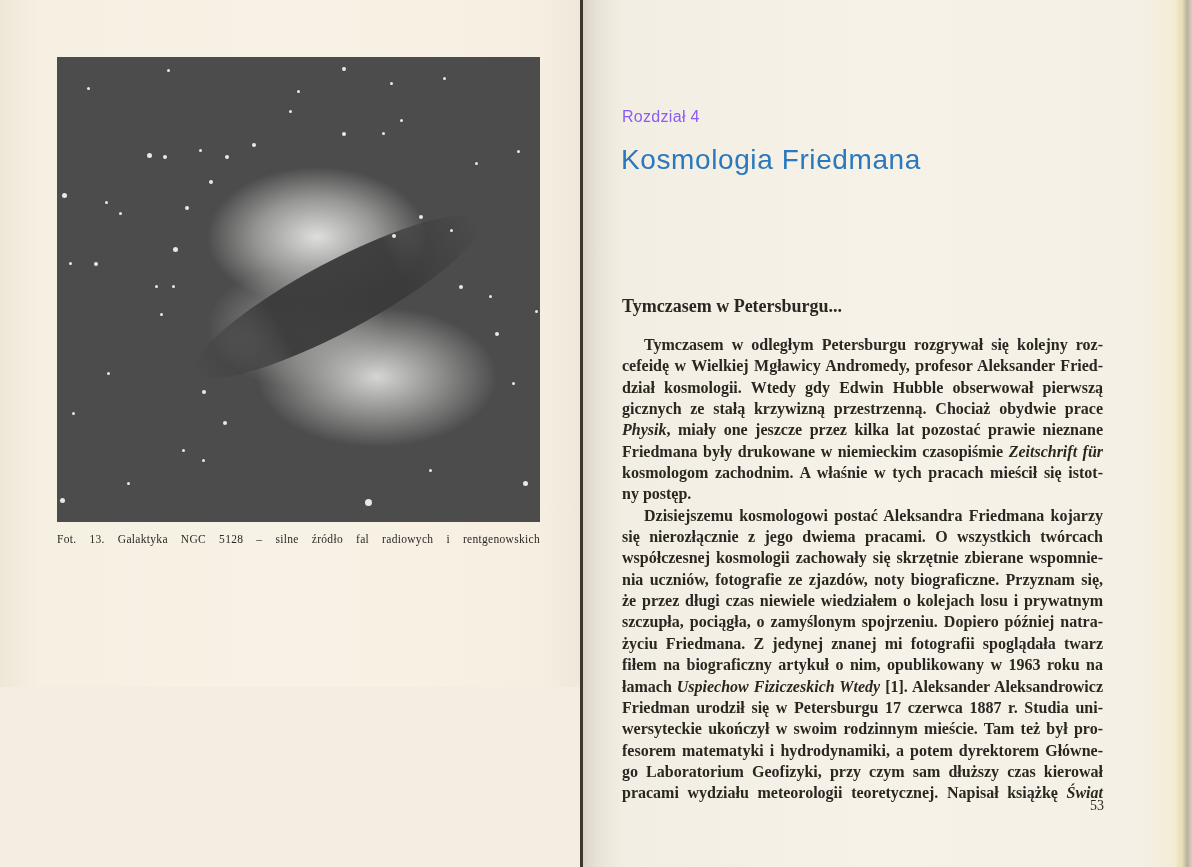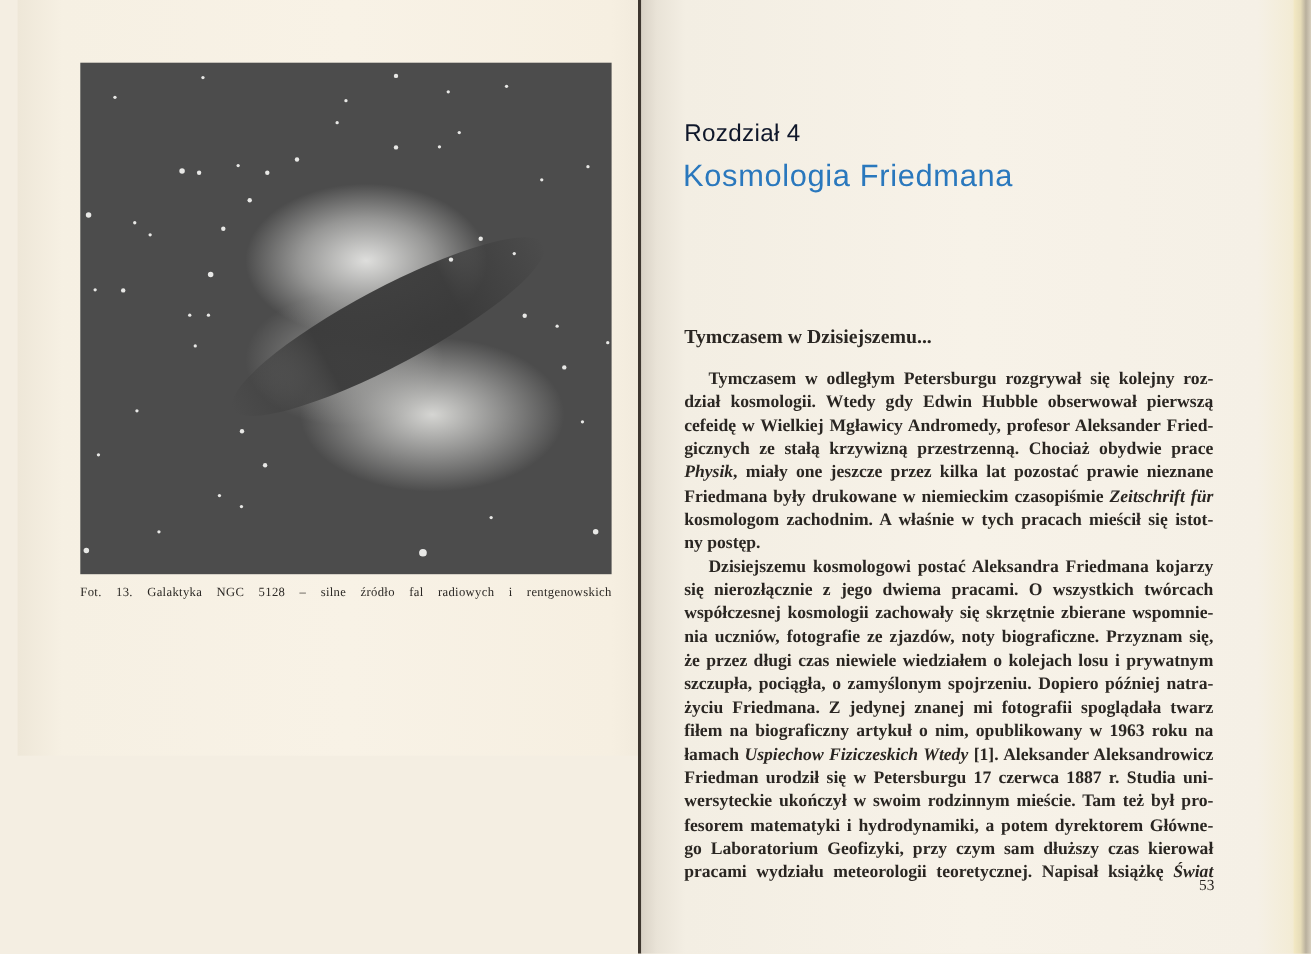--- a/index.html
+++ b/index.html
@@ -3,21 +3,21 @@
   <meta charset="utf-8">
   <style>
     html, body { margin: 0; padding: 0; }
     body {
       width: 1192px; height: 867px; overflow: hidden; position: relative;
       background: #f4eee2;
       font-family: "Liberation Serif", serif;
     }
     .spread { position: absolute; inset: 0; }
     .page-left {
-      position: absolute; left: 16px; top: 0; width: 582px; height: 687px;
+      position: absolute; left: 0; top: 0; width: 582px; height: 687px;
       background: linear-gradient(90deg, #eee7d8 0px, #f6f0e3 40px, #f8f2e6 300px, #f6efe1 540px, #efe8da 582px);
       font-family: Liberation Serif, serif;
     }
     .page-right {
       position: absolute; left: 583px; top: 0; width: 609px; height: 867px;
       background: linear-gradient(90deg, #d9d2c6 0px, #e9e3d7 14px, #f3eee3 40px, #f7f2e8 300px, #f5f0e6 560px, #f3ecd6 590px, #f0e7c7 600px, #d7cfbd 609px);
     }
     .gutter {
       position: absolute; left: 580px; top: 0; width: 3px; height: 867px;
       background: #3d362f;
@@ -42,21 +42,21 @@
       transform: rotate(-28deg); border-radius: 50%;
     }
     .star { position: absolute; border-radius: 50%; background: #e8e8e6; }
     .caption {
       position: absolute; left: 57px; top: 533px; width: 483px;
       font-size: 11.5px; color: #2b2824; text-align: justify; text-align-last: justify;
       letter-spacing: 0.3px; word-spacing: 3px;
     }
     .chapter-label {
       position: absolute; left: 622px; top: 108px;
-      font-family: "Liberation Sans", sans-serif; font-size: 22px; color: #0f172a;
+      font-family: "Liberation Sans", sans-serif; font-size: 16px; color: #8b5cf6;
       letter-spacing: 0.3px;
     }
     .chapter-title {
       position: absolute; left: 621px; top: 144px;
       font-family: "Liberation Sans", sans-serif; font-size: 28px; color: #2a78bd;
       letter-spacing: 0.6px;
     }
     .section-heading {
       position: absolute; left: 622px; top: 296px;
       font-size: 18px; font-weight: bold; color: #2a2622;
@@ -139,27 +139,27 @@
       &nbsp;
     </div>
   </div>
 
   <div class="gutter"></div>
 
   <div class="page-right"></div>
 
   <div class="chapter-label">Rozdział 4</div>
   <div class="chapter-title">Kosmologia Friedmana</div>
-  <div class="section-heading">Tymczasem w Dzisiejszemu...</div>
+  <div class="section-heading">Tymczasem w Petersburgu...</div>
 
   <div class="body-text">
     <div>
       <span class="line" style="text-indent:22px">Tymczasem w odległym Petersburgu rozgrywał się kolejny roz-</span>
+      <span class="line">cefeidę w Wielkiej Mgławicy Andromedy, profesor Aleksander Fried-</span>
       <span class="line">dział kosmologii. Wtedy gdy Edwin Hubble obserwował pierwszą</span>
-      <span class="line">cefeidę w Wielkiej Mgławicy Andromedy, profesor Aleksander Fried-</span>
       <span class="line">gicznych ze stałą krzywizną przestrzenną. Chociaż obydwie prace</span>
       <span class="line"><em>Physik</em><span>, miały one jeszcze przez kilka lat pozostać prawie nieznane</span></span>
       <span class="line"><span>Friedmana były drukowane w niemieckim czasopiśmie</span> <em>Zeitschrift für</em></span>
       <span class="line">kosmologom zachodnim. A właśnie w tych pracach mieścił się istot-</span>
       <span class="line last">ny postęp.</span>
     </div>
     <div>
       <span class="line" style="text-indent:22px">Dzisiejszemu kosmologowi postać Aleksandra Friedmana kojarzy</span>
       <span class="line">się nierozłącznie z jego dwiema pracami. O wszystkich twórcach</span>
       <span class="line">współczesnej kosmologii zachowały się skrzętnie zbierane wspomnie-</span>

